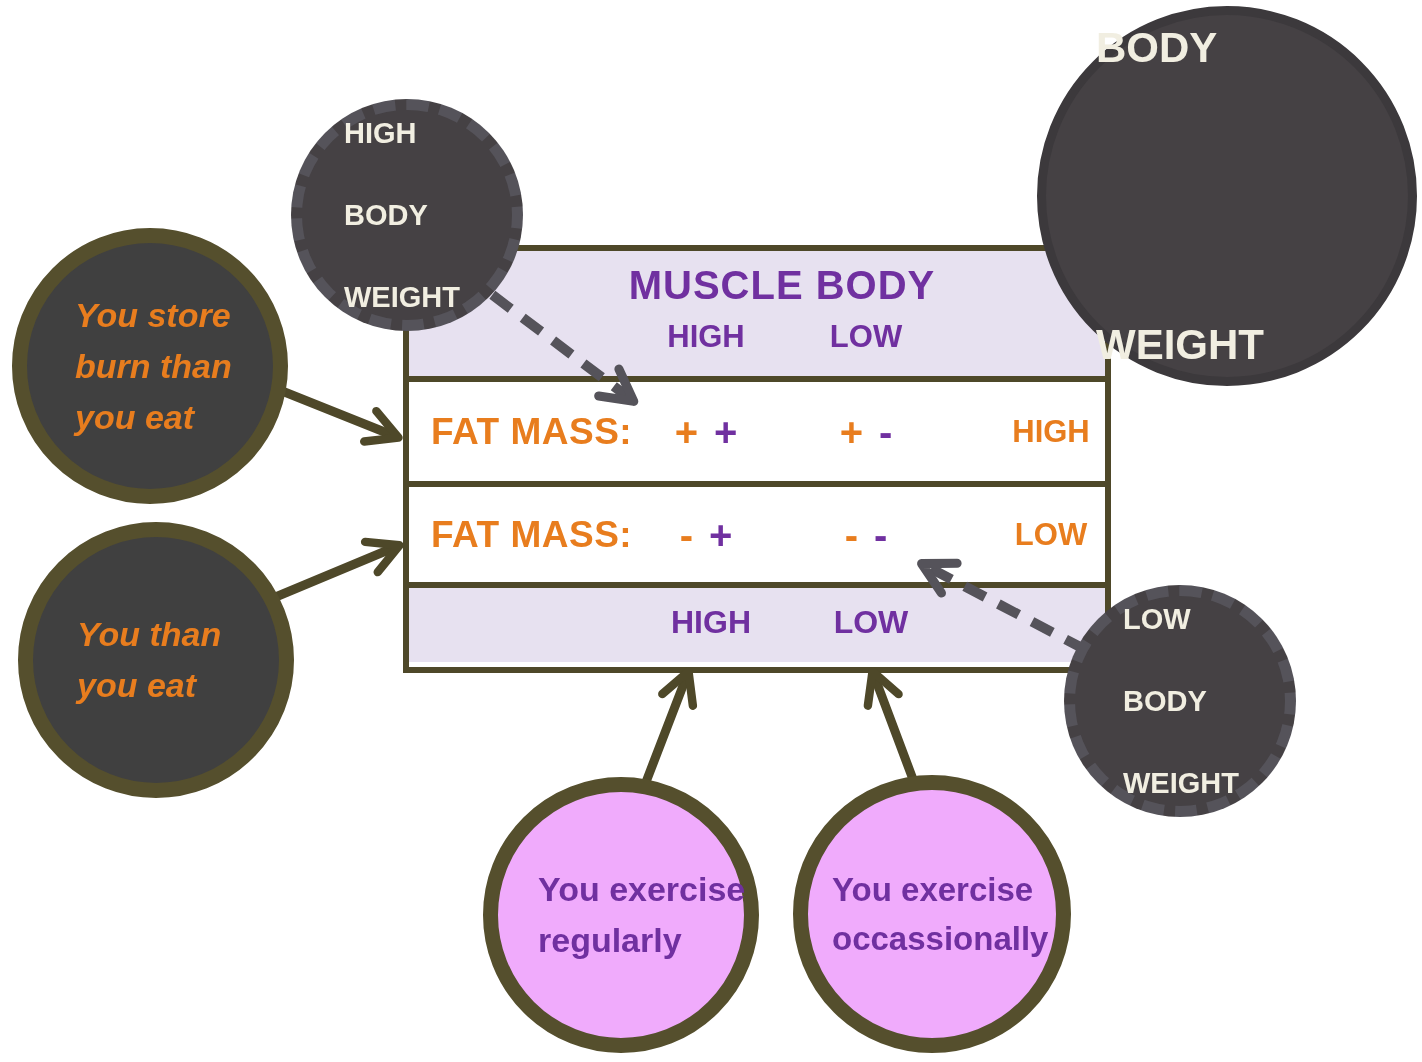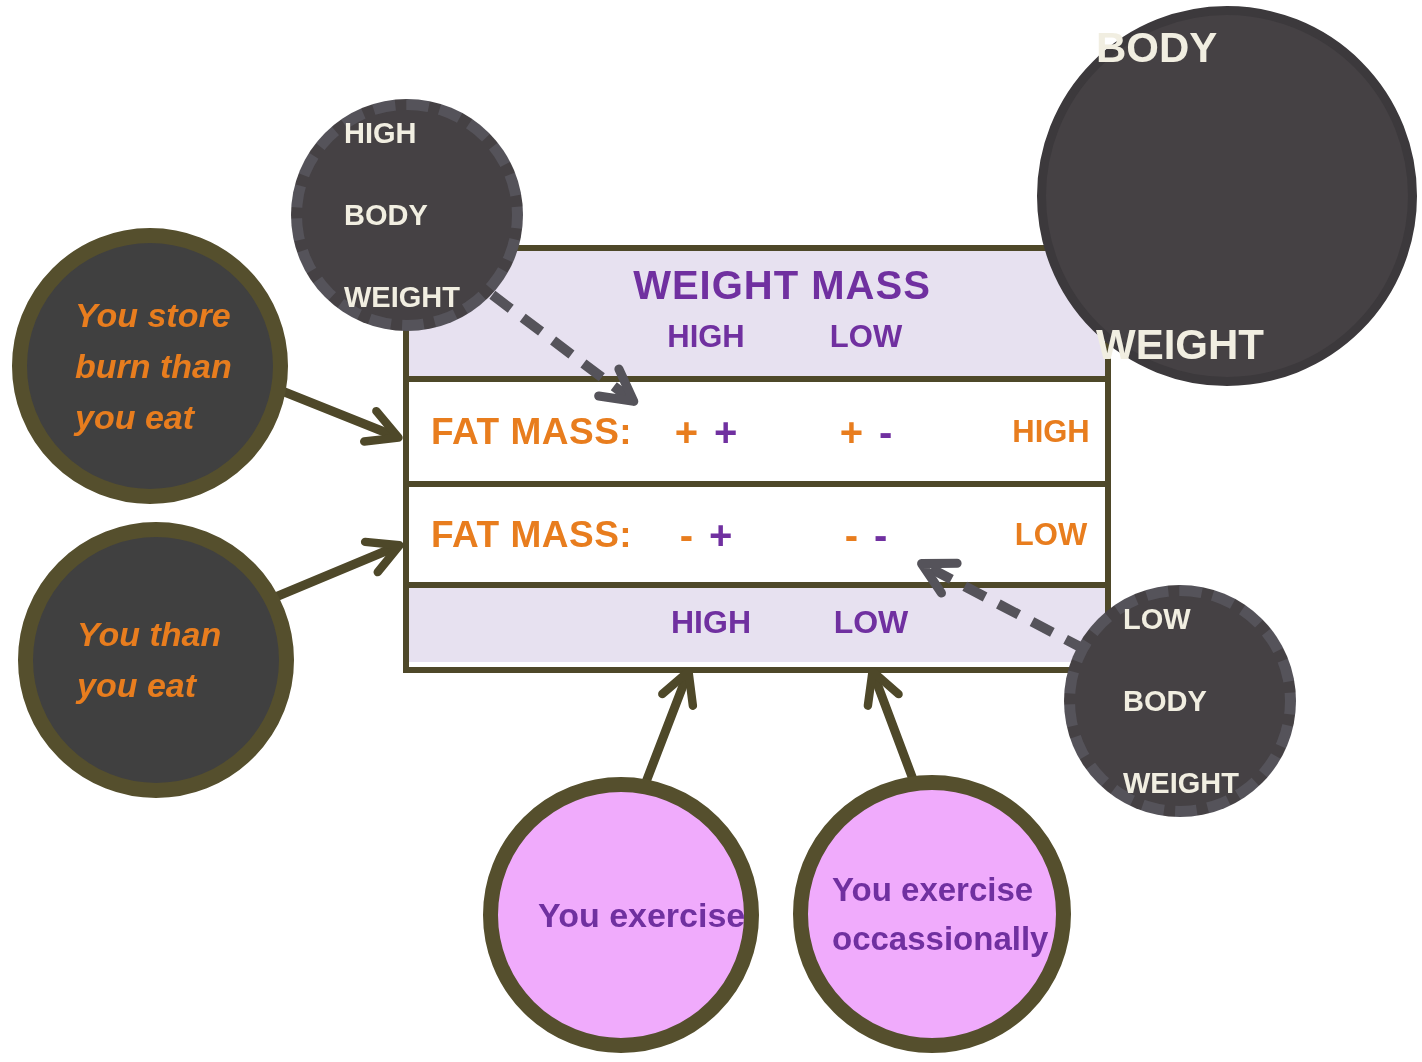--- a/index.html
+++ b/index.html
@@ -68,21 +68,21 @@
   .c-occ{left:793px;top:775px;width:278px;height:278px;padding-left:24px;
          font-size:33px;line-height:1.5;}
 </style>
 </head>
 <body>
 
 <div class="canvas">
 
   <div class="matrix">
     <div class="mrow header">
-      <div class="mm-title">WEIGHT MASS</div>
+      <div class="mm-title">MUSCLE BODY</div>
       <span class="collab pos-high">HIGH</span>
       <span class="collab pos-low">LOW</span>
     </div>
 
     <div class="mrow r1">
       <span class="fatlabel">FAT MASS:</span>
       <span class="pair pos-high">
         <span class="sym-fat">+</span>
         <span class="sym-muscle">+</span>
       </span>
@@ -152,20 +152,21 @@
     <div class="ln">you eat</div>
   </div>
 
   <div class="circle cream c-burn">
     <div class="ln">You than</div>
     <div class="ln">you eat</div>
   </div>
 
   <div class="circle lav c-reg">
     <div class="ln">You exercise</div>
+    <div class="ln">regularly</div>
   </div>
 
   <div class="circle lav c-occ">
     <div class="ln">You exercise</div>
     <div class="ln">occassionally</div>
   </div>
 
 </div>
 
 </body></html>

